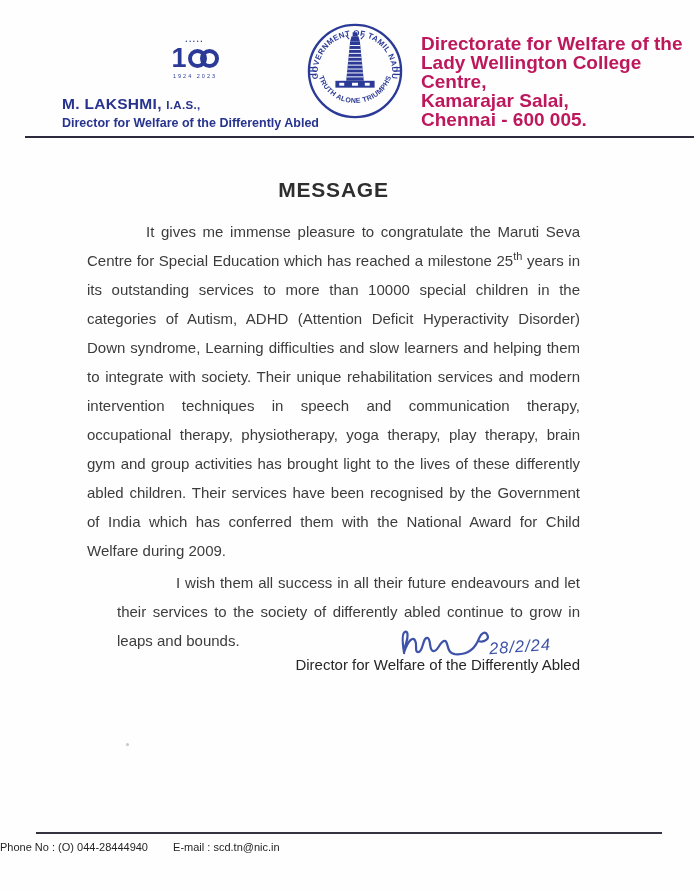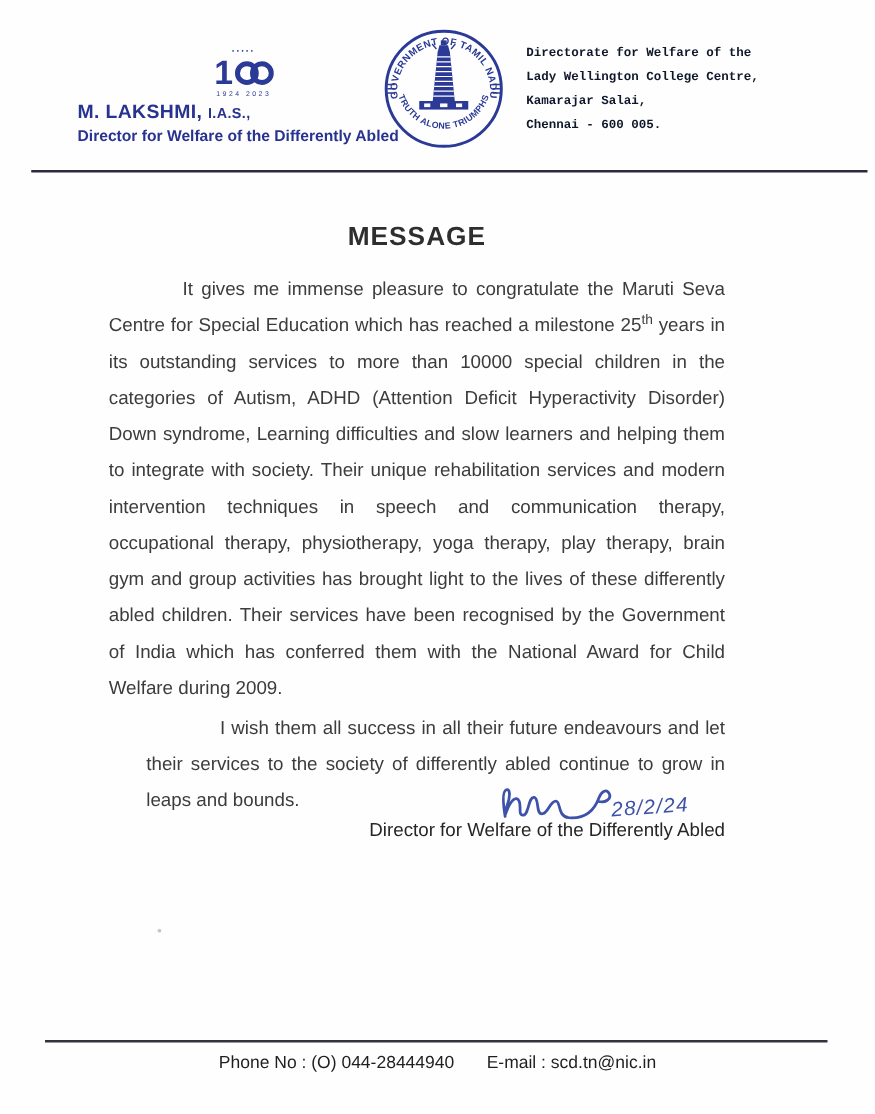--- a/index.html
+++ b/index.html
@@ -10,45 +10,45 @@
   
   .officer{position:absolute;left:62px;top:38px;width:280px;color:#27338f;}
   .centenary{width:110px;margin-left:78px;text-align:center;color:#2b3a96;}
   .cent-top{font-size:5px;letter-spacing:2px;line-height:6px;}
   .cent-num{display:flex;align-items:center;justify-content:center;height:26px;margin-top:1px;}
   .cent-one{font-size:27px;font-weight:bold;line-height:24px;color:#2b3a96;}
   .cent-zeros{display:flex;margin-left:1px;}
   .cent-zeros i{display:block;width:11px;height:11px;border:4px solid #2b3a96;border-radius:50%;background:transparent;}
   .cent-zeros i.z2{margin-left:-7px;}
   .cent-years{font-size:5.5px;letter-spacing:2px;margin-top:2px;}
-  .officer-name{margin-top:2px;font-weight:bold;font-size:15.5px;letter-spacing:.3px;}
+  .officer-name{margin-top:16px;font-weight:bold;font-size:15.5px;letter-spacing:.3px;}
   .officer-name .ias{font-size:11.5px;}
   .officer-desig{margin-top:3px;font-weight:bold;font-size:12.5px;}
   .emblem{position:absolute;left:306px;top:22px;width:98px;height:98px;}
   .address{position:absolute;left:421px;top:34px;width:265px;
-    color:#0f172a;font-weight:bold;font-size:10px;line-height:19px;font-family:Liberation Mono, monospace;}
+    color:#be185d;font-weight:bold;font-size:19px;line-height:19px;}
   .rule{position:absolute;top:136px;left:25px;width:669px;height:2px;background:#2b2b3d;}
   
   .letter{position:absolute;left:87px;top:178px;width:493px;color:#3c3c3c;}
   .letter h1{margin:0 0 15px 0;text-align:center;font-size:21px;letter-spacing:.8px;color:#2e2e2e;}
   .letter p{margin:0;font-size:15px;line-height:29px;text-align:justify;text-indent:59px;}
   .letter p + p{margin-top:3px;margin-left:30px;}
   .letter sup{font-size:11px;line-height:0;}
   
   .sig-scrawl{position:absolute;left:396px;top:624px;width:132px;height:38px;}
   .sig-date{position:absolute;left:489px;top:637px;font-size:16.5px;font-style:italic;
     color:#3d52a8;transform:rotate(-4deg);letter-spacing:1px;}
   .sig-desig{position:absolute;left:87px;top:656px;width:493px;text-align:right;
     font-size:15px;color:#262626;}
   
   .speck{position:absolute;left:126px;top:743px;width:3px;height:3px;border-radius:50%;
     background:#b4b4b4;opacity:.75;}
   .foot-rule{position:absolute;top:832px;left:36px;width:626px;height:2px;background:#33333f;}
-  .foot-text{position:absolute;top:841px;left:0;width:700px;text-align:center;
-    font-size:14px;color:#1f1f1f;}
+  .foot-text{position:absolute;top:841px;left:0;width:700px;text-align:left;
+    font-size:11px;color:#1f1f1f;}
   .foot-text .email{margin-left:22px;}
 </style>
 </head>
 <body>
 
 <div class="page">
 
   <div class="officer">
     <div class="centenary">
       <div class="cent-top">•••••</div>

